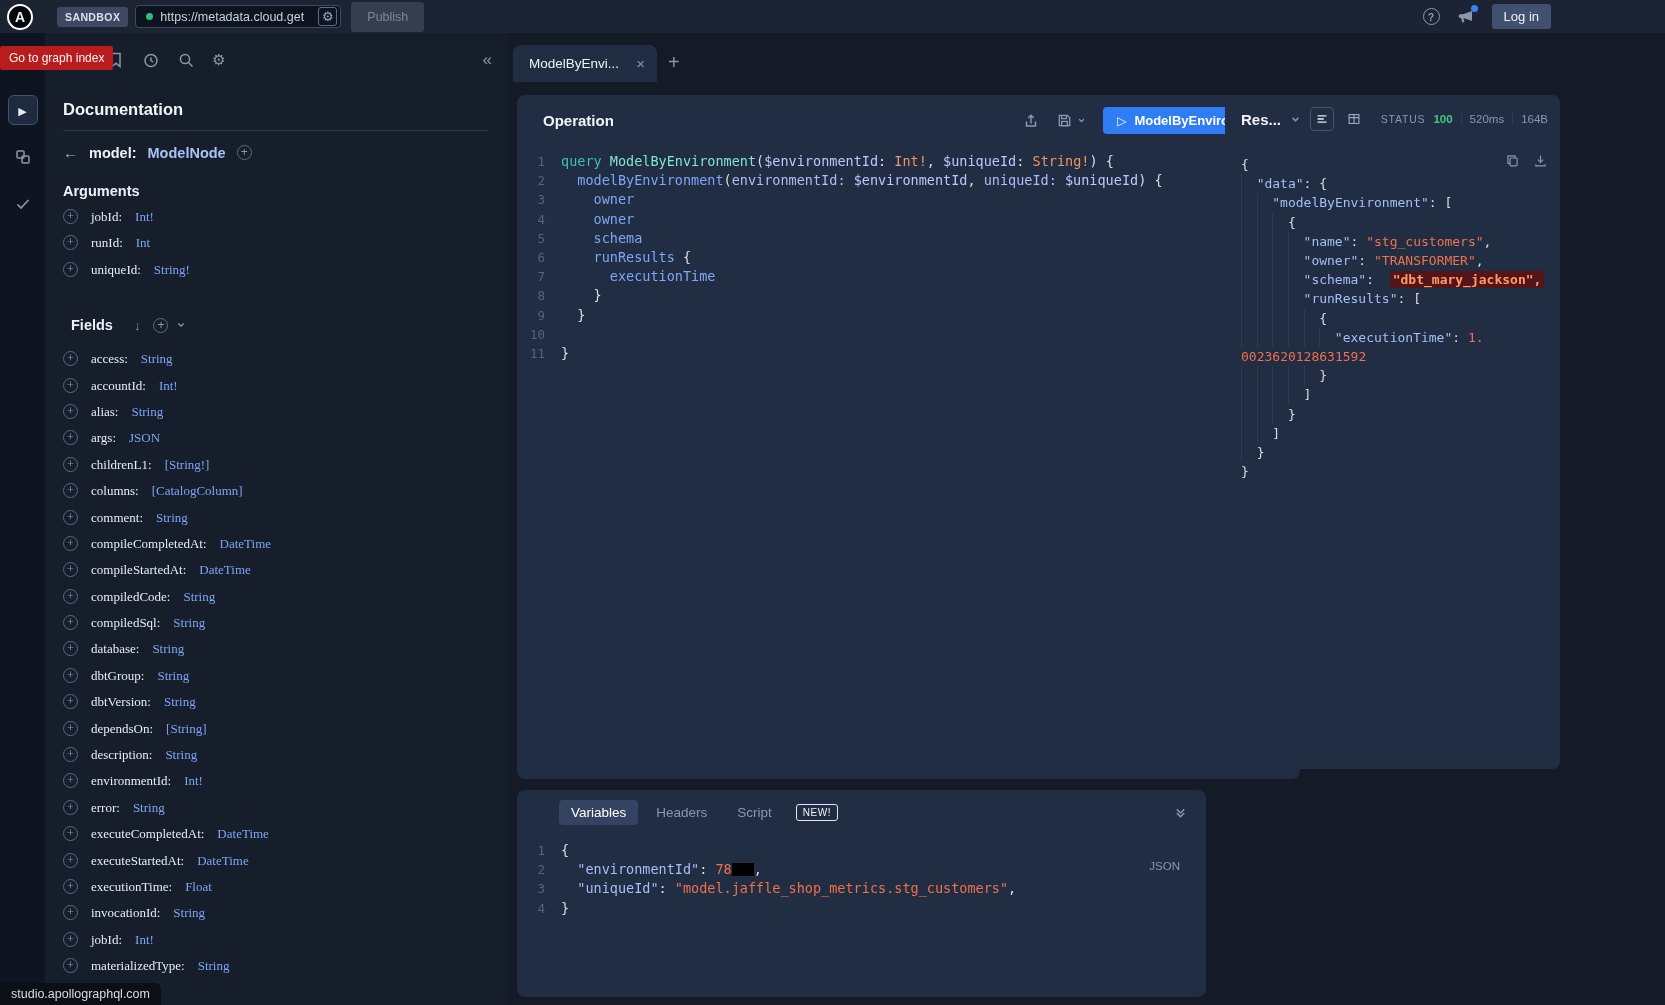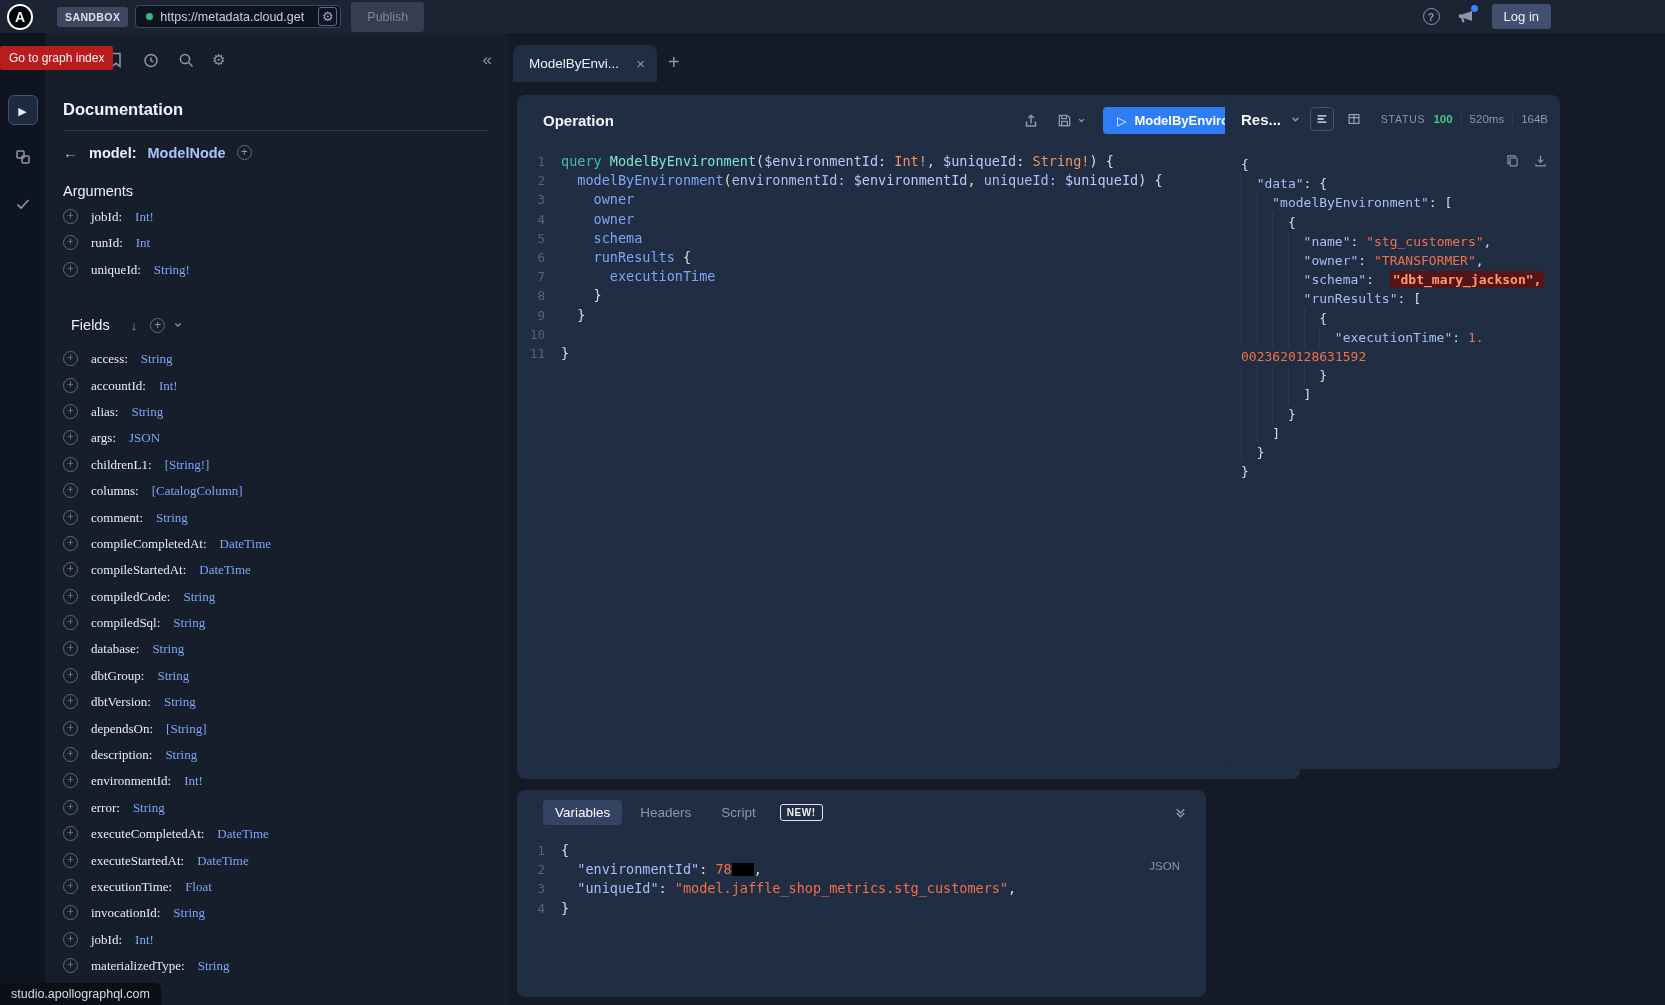--- a/index.html
+++ b/index.html
@@ -51,21 +51,21 @@
   .collapse-glyph{margin-left:auto;font-size:17px;color:#8b97ab}
   .collapse-glyph::before{content:"\00AB"}
   .docs-body{padding:14px 20px 0 18px}
   .docs-title{font-size:16.5px;font-weight:bold;color:#f1f4f8}
   .docs-divider{border-bottom:1px solid #2a3750;margin:11px 0 13px}
   .crumb{display:flex;align-items:center;gap:11px;margin:2px 0 22px}
   .backarrow{color:#aab6c6;font-size:15px}
   .backarrow::before{content:"\2190"}
   .crumb-label{font-size:14.5px;font-weight:bold;color:#edf1f6}
   .crumb-type{font-size:14.5px;font-weight:bold;color:#a9c3f7}
-  .sechead{font-size:14.5px;font-weight:normal;color:#edf1f6;margin:4px 0 10px}
+  .sechead{font-size:14.5px;font-weight:bold;color:#edf1f6;margin:4px 0 10px}
   .fieldshead{display:flex;align-items:center;gap:13px;margin:21px 0 10px}
   .sortarrow{color:#8b97ab;font-size:13px}
   .sortarrow::before{content:"\2193"}
   .plus-circle{width:15px;height:15px;border:1px solid #5c6a82;border-radius:50%;flex:0 0 15px;
                display:inline-flex;align-items:center;justify-content:center;color:#8b97ab}
   .plus-circle::before{content:"+";font-size:12px;line-height:1;margin-top:-1px}
   .minichev{display:flex;color:#8b97ab;margin-left:-6px}
   .doc-row{display:flex;gap:13px;height:26.4px;
            font-family:Liberation Serif, serif;font-size:13px}
   .doc-name{color:#e8edf4}
@@ -112,24 +112,24 @@
   .tk-plain{color:#cdd6e4}
   .tk-hl{background:#541519;color:#ff9a6b;font-weight:bold;padding:1px 3px}
   .tk-redact{display:inline-block;width:22px;height:13px;background:#000;vertical-align:-2px}
   .tk-ind{display:inline-block;width:2ch;height:19.2px;vertical-align:top;box-shadow:inset 1px 0 0 #2c3a53}
 
   .overflow-menu{position:absolute;top:57px;right:22px;color:#8b97ab;font-size:9px;letter-spacing:2px}
   .overflow-menu::before{content:"\2022\2022\2022"}
   .kbd-icon{position:absolute;right:22px;bottom:20px;color:#8b97ab;display:flex}
 
   
-  .vars-header{display:flex;align-items:center;gap:6px;padding:10px 18px 8px 26px}
+  .vars-header{display:flex;align-items:center;gap:6px;padding:10px 18px 8px 42px}
   .vtab{padding:5px 12px;border-radius:4px;font-size:13.5px;color:#8b97ab}
   .vtab.active{background:#344361;color:#fff}
-  .newbadge{border:1.5px solid #dfe5ee;color:#eef2f7;font-size:10px;font-weight:bold;
+  .newbadge{border:1.5px solid #dfe5ee;color:#eef2f7;font-size:10px;font-weight:normal;
             padding:2px 6px;border-radius:3px;letter-spacing:.5px;margin-left:6px}
   .vars-collapse{margin-left:auto;color:#8b97ab;display:flex}
   .jsonlabel{position:absolute;top:70px;right:26px;font-size:11.5px;color:#8b97ab}
 
   
   .resp-header{display:flex;align-items:center;gap:8px;padding:12px 12px 8px 16px}
   .resp-title{font-size:15px;font-weight:bold;color:#f1f4f8}
   .resp-chev{display:flex;color:#8b97ab}
   .viewbtn{width:24px;height:24px;display:flex;align-items:center;justify-content:center;
            color:#9aa7bb;border-radius:4px}

